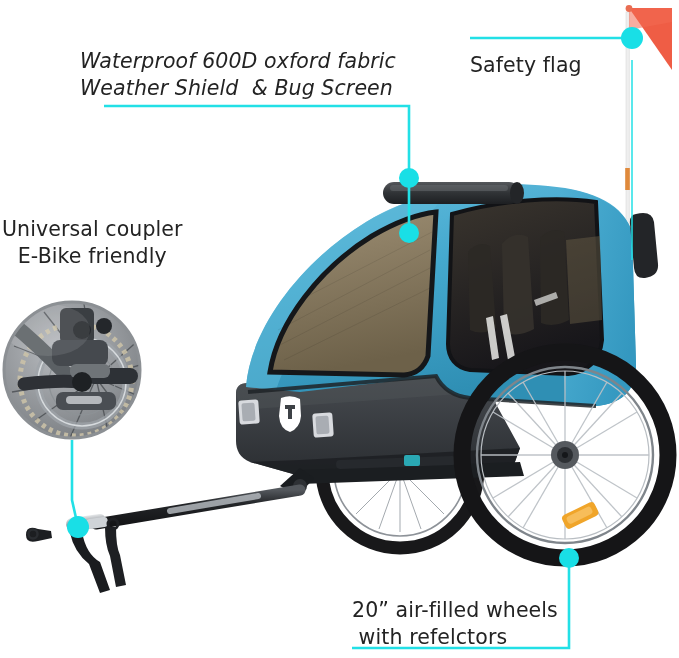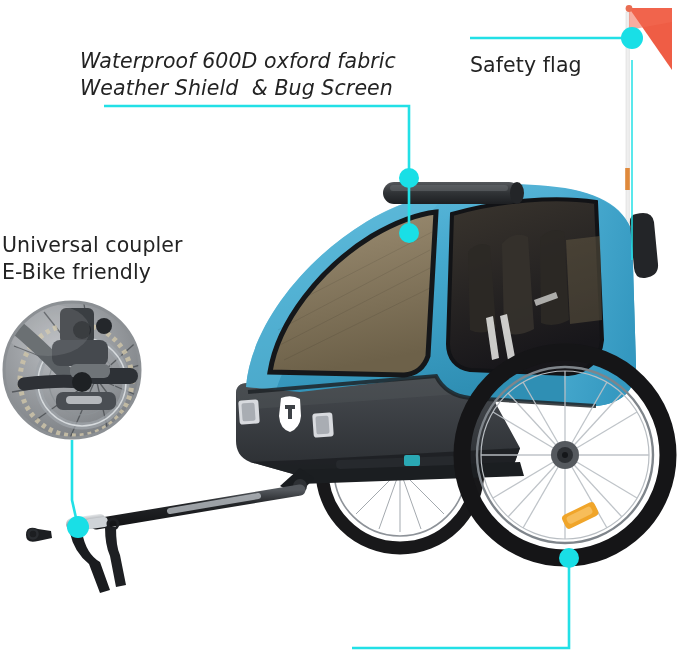--- a/index.html
+++ b/index.html
@@ -16,21 +16,21 @@
     position:absolute;
     color:#232323;
     font-size:20.5px;
     line-height:27px;
     font-weight:400;
     white-space:pre;
     letter-spacing:0.1px;
   }
   .lbl-fabric{left:80px;top:48px;font-style:italic;}
   .lbl-flag{left:470px;top:4px;margin-top:48px;}
-  .lbl-coupler{left:2px;top:232px;}
+  .lbl-coupler{left:2px;top:216px;text-align:center;}
   .lbl-wheels{left:352px;top:597px;}
   svg{display:block;}
 </style>
 </head>
 <body>
 
 <div id="stage">
 
   <svg class="layer" width="679" height="658" viewBox="0 0 679 658">
     <defs>
@@ -336,14 +336,16 @@
   </svg>
 
   <div class="callout-text lbl-fabric">Waterproof 600D oxford fabric
 Weather Shield  &amp; Bug Screen</div>
 
   <div class="callout-text lbl-flag">Safety flag</div>
 
   <div class="callout-text lbl-coupler">Universal coupler
 E-Bike friendly</div>
 
+  <div class="callout-text lbl-wheels">20” air-filled wheels
+ with refelctors</div>
 
 </div>
 
 </body></html>

